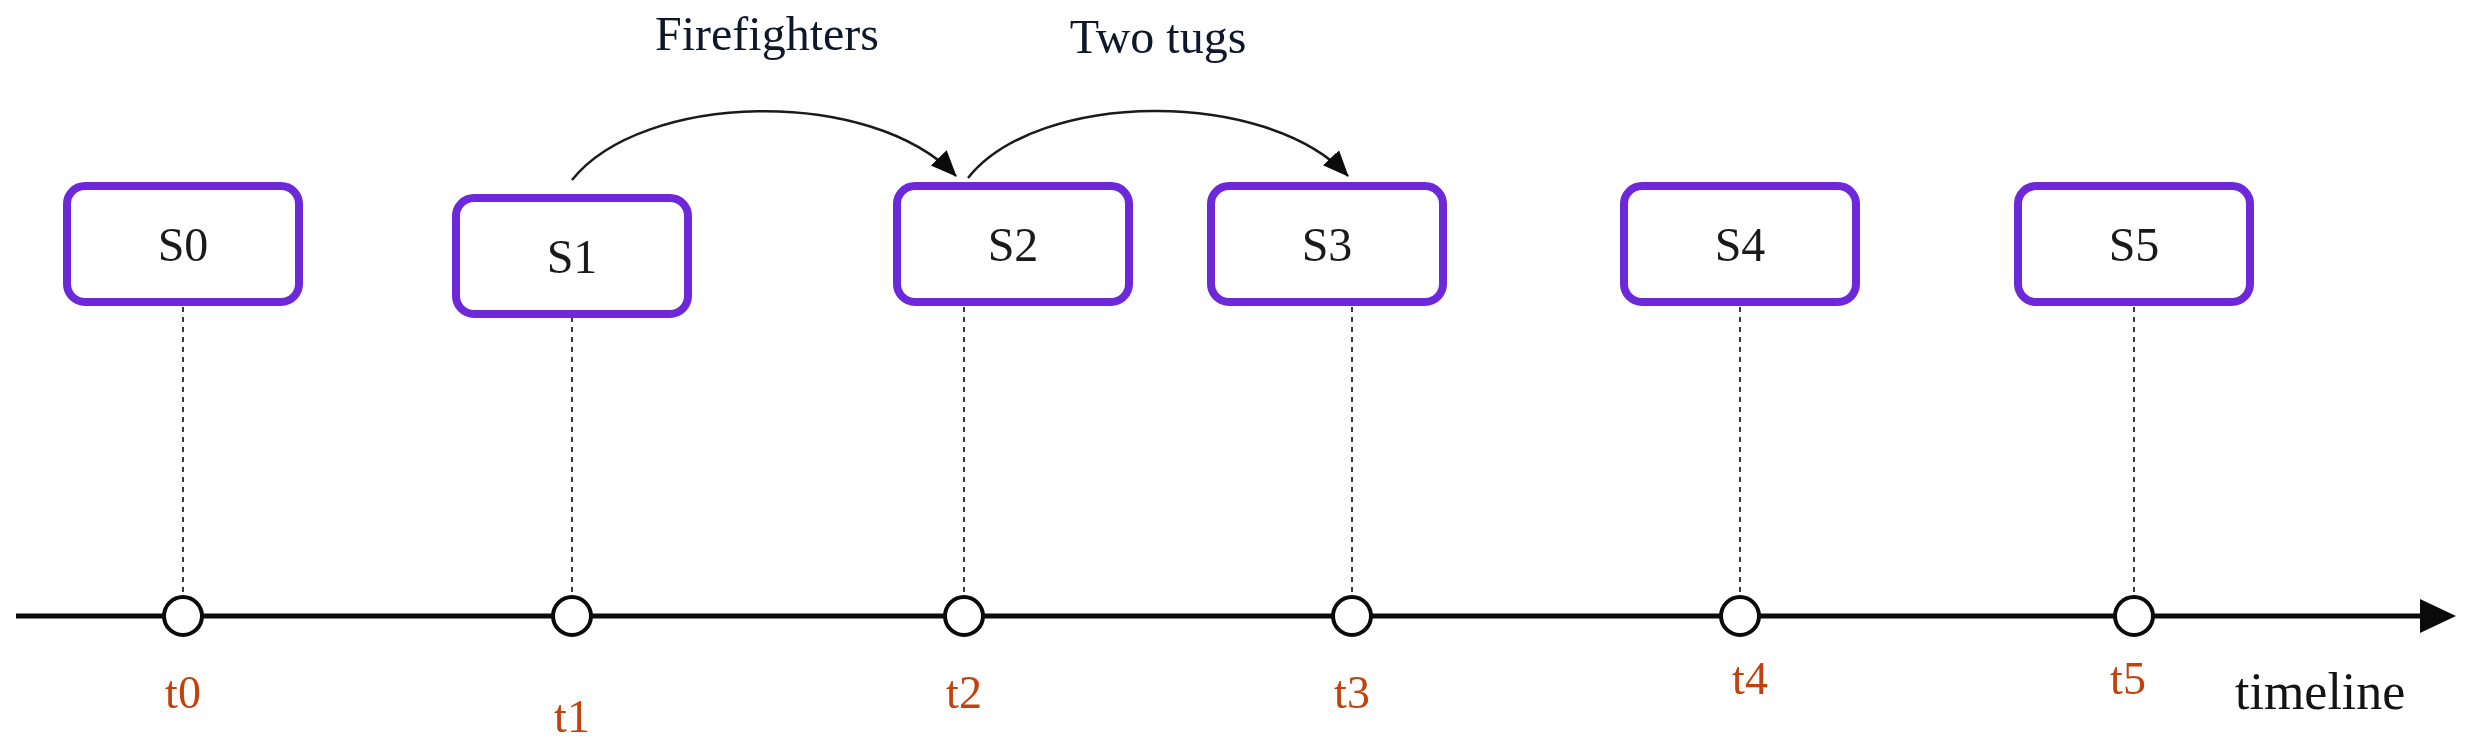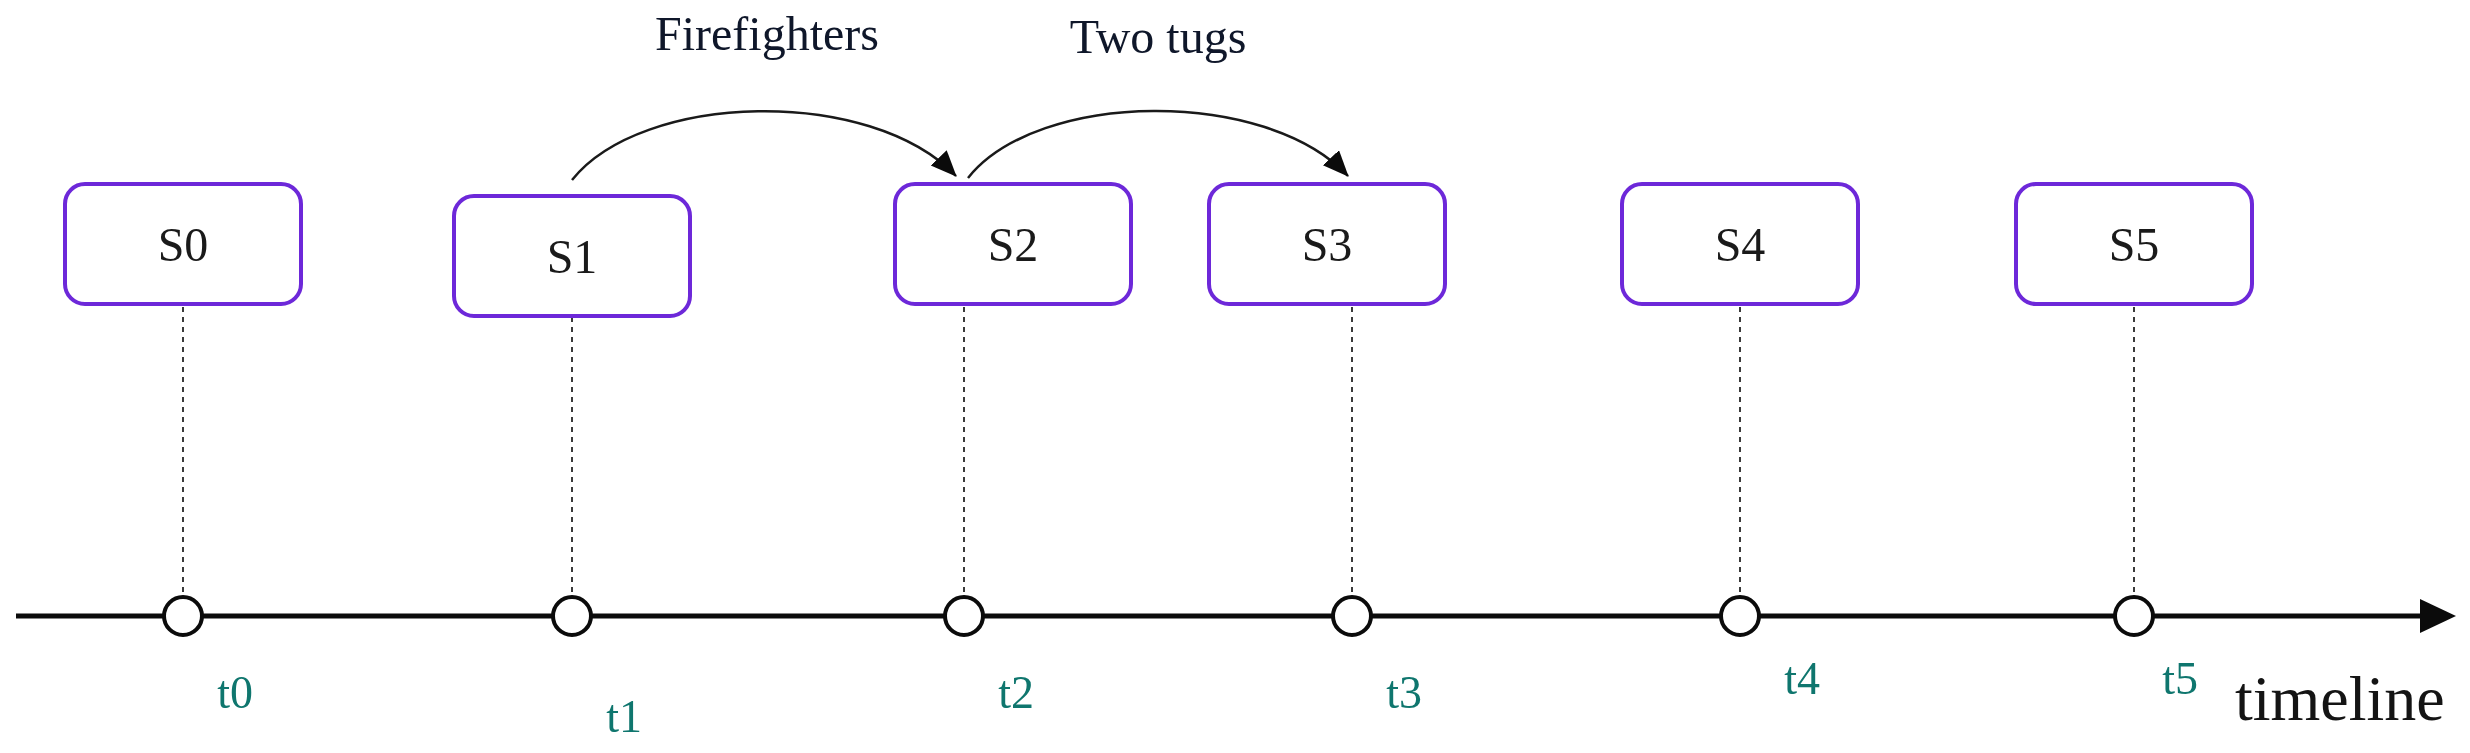--- a/index.html
+++ b/index.html
@@ -22,44 +22,44 @@
     top: 0;
     width: 2470px;
     height: 753px;
   }
   .state-box {
     position: absolute;
     top: 182px;
     width: 240px;
     height: 124px;
     box-sizing: border-box;
-    border: 4px solid #6d28d9;
+    border: 8px solid #6d28d9;
     border-radius: 22px;
     background: #ffffff;
     display: flex;
     align-items: center;
     justify-content: center;
     font-size: 48px;
     color: #1a1a1a;
     z-index: 2;
   }
   .box-s0 { left:  63px; }
   .box-s1 { left: 452px; margin-top: 12px; }
   .box-s2 { left: 893px; }
   .box-s3 { left: 1207px; justify-content: center; }
   .box-s4 { left: 1620px; }
   .box-s5 { left: 2014px; }
 
   .time-label {
     position: absolute;
     width: 140px;
     top: 666px;
-    text-align: right;
+    text-align: center;
     font-size: 46px;
-    color: #0f766e;
+    color: #c2410c;
     z-index: 2;
   }
   .tl-0 { left: 113px; }
   .tl-1 { left: 502px; margin-top: 24px; }
   .tl-2 { left: 894px; }
   .tl-3 { left: 1282px; }
   .tl-4 { left: 1680px; top: 652px; }
   .tl-5 { left: 2058px; top: 652px; }
 
   .transition-label {
@@ -71,21 +71,21 @@
     color: #0f172a;
     z-index: 2;
   }
   .trl-0 { left: 567px; }
   .trl-1 { left: 958px; top: 9px; }
 
   .axis-label {
     position: absolute;
     left: 2235px;
     top: 662px;
-    font-size: 64px;
+    font-size: 52px;
     color: #141414;
     z-index: 2;
     white-space: nowrap;
   }
 </style>
 </head>
 <body>
 
 <div class="canvas">
 

